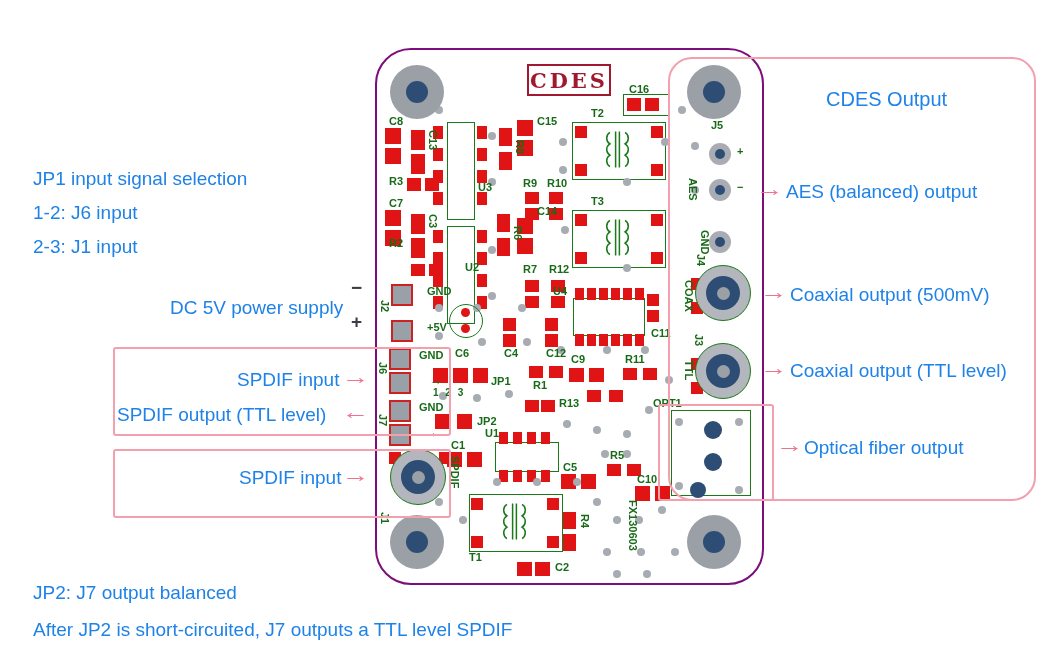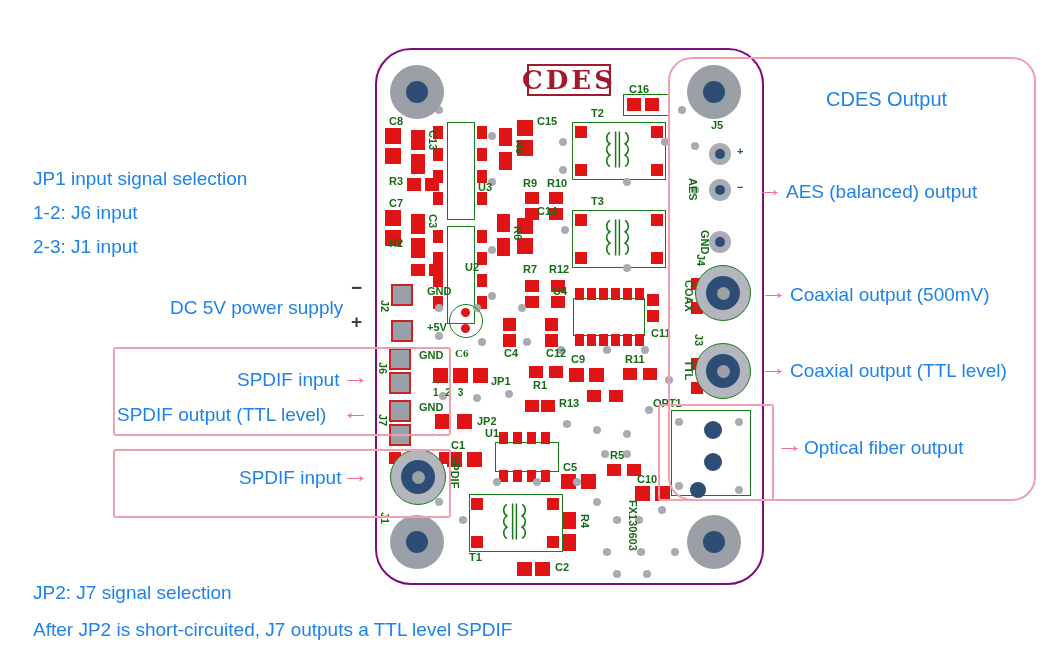--- a/index.html
+++ b/index.html
@@ -2,21 +2,21 @@
 <html><head>
 <meta charset="utf-8">
 <style>
   html,body{margin:0;padding:0;background:#fff;}
   .stage{position:relative;width:1064px;height:656px;background:#fff;overflow:hidden;
          font-family:"Liberation Sans",sans-serif;}
   
   #pcb{position:absolute;left:375px;top:48px;width:385px;height:533px;background:#fff;
        border:2.5px solid #7d0c7d;border-radius:36px;}
   #logo{position:absolute;left:150px;top:14px;width:80px;height:28px;border:2px solid #a0192e;
-        color:#a0192e;font-family:"DejaVu Serif",serif;font-weight:bold;font-size:26px;
+        color:#a0192e;font-family:"DejaVu Serif",serif;font-weight:bold;font-size:21px;
         letter-spacing:3px;display:flex;align-items:center;justify-content:center;}
   .pad{position:absolute;background:#e01414;}
   .via{position:absolute;width:8px;height:8px;border-radius:50%;background:#a7abb2;}
   .outline{position:absolute;border:1.5px solid #1a7a1a;}
   .slabel{position:absolute;color:#176b17;font-size:11px;font-weight:700;line-height:1;white-space:nowrap;}
   .slabel.v{writing-mode:vertical-rl;}
   .slabel.arr{color:#1a7a1a;font-size:13px;}
   .slabel.small{font-size:10px;letter-spacing:2px;}
   .hole{position:absolute;width:54px;height:54px;border-radius:50%;background:#9aa0a6;
         display:flex;align-items:center;justify-content:center;}
@@ -317,21 +317,21 @@
       <div class="slabel" style="left: 156px; top: 330px;">R1</div>
       <div class="slabel" style="left: 182px; top: 348px;">R13</div>
       <div class="slabel" style="left: 114px; top: 326px;">JP1</div>
       <div class="slabel small" style="left: 56px; top: 338px;">1 2 3</div>
       <div class="slabel" style="left: 100px; top: 366px;">JP2</div>
       <div class="slabel" style="left: 108px; top: 378px;">U1</div>
       <div class="slabel" style="left: 74px; top: 390px;">C1</div>
       <div class="slabel" style="left: 186px; top: 412px;">C5</div>
       <div class="slabel" style="left: 233px; top: 400px;">R5</div>
       <div class="slabel" style="left: 260px; top: 424px;">C10</div>
-      <div class="slabel" style="left: 78px; top: 298px; font-family: Liberation Serif, serif;">C6</div>
+      <div class="slabel" style="left: 78px; top: 298px;">C6</div>
       <div class="slabel" style="left: 127px; top: 298px;">C4</div>
       <div class="slabel" style="left: 169px; top: 298px;">C12</div>
       <div class="slabel" style="left: 50px; top: 236px;">GND</div>
       <div class="slabel" style="left: 50px; top: 272px;">+5V</div>
       <div class="slabel v" style="left: 2px; top: 250px;">J2</div>
       <div class="slabel" style="left: 42px; top: 300px;">GND</div>
       <div class="slabel v" style="left: 0px; top: 312px;">J6</div>
       <div class="slabel arr" style="left: 52px; top: 324px;">→</div>
       <div class="slabel" style="left: 42px; top: 352px;">GND</div>
       <div class="slabel v" style="left: 0px; top: 364px;">J7</div>
@@ -372,16 +372,16 @@
 
   <span class="parrow" style="left:760px;top:281px;">→</span>
   <span class="ann" style="left:790px;top:284px;">Coaxial output (500mV)</span>
 
   <span class="parrow" style="left:760px;top:357px;">→</span>
   <span class="ann" style="left:790px;top:360px;">Coaxial output (TTL level)</span>
 
   <span class="parrow" style="left:776px;top:434px;">→</span>
   <span class="ann" style="left:804px;top:437px;">Optical fiber output</span>
 
-  <span class="ann" style="left:33px;top:582px;">JP2: J7 signal selection</span>
+  <span class="ann" style="left:33px;top:582px;">JP2: J7 output balanced</span>
   <span class="ann" style="left:33px;top:619px;">After JP2 is short-circuited, J7 outputs a TTL level SPDIF</span>
 
 </div>
 
 </body></html>

